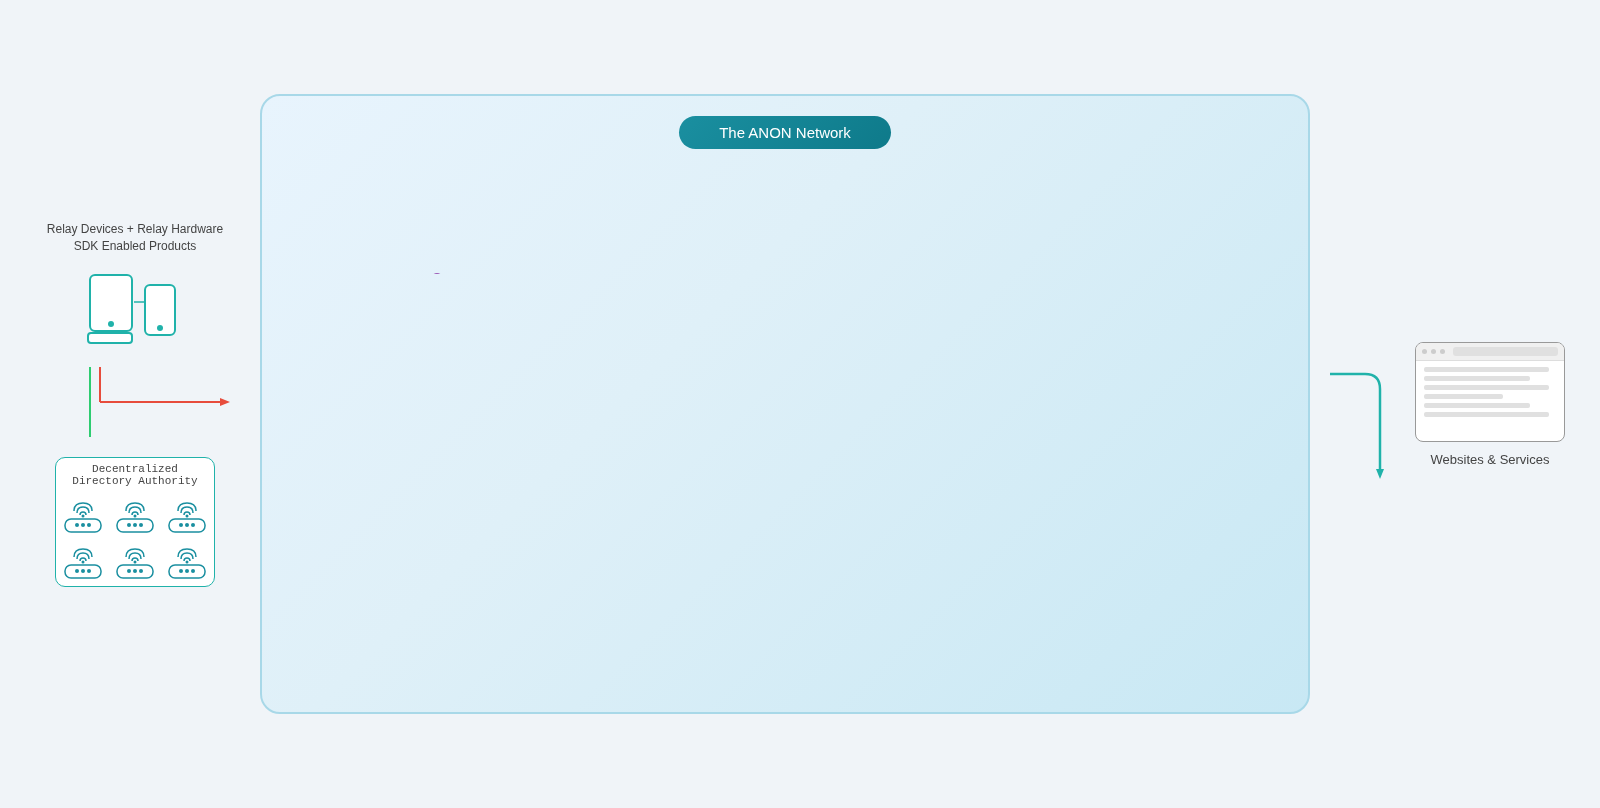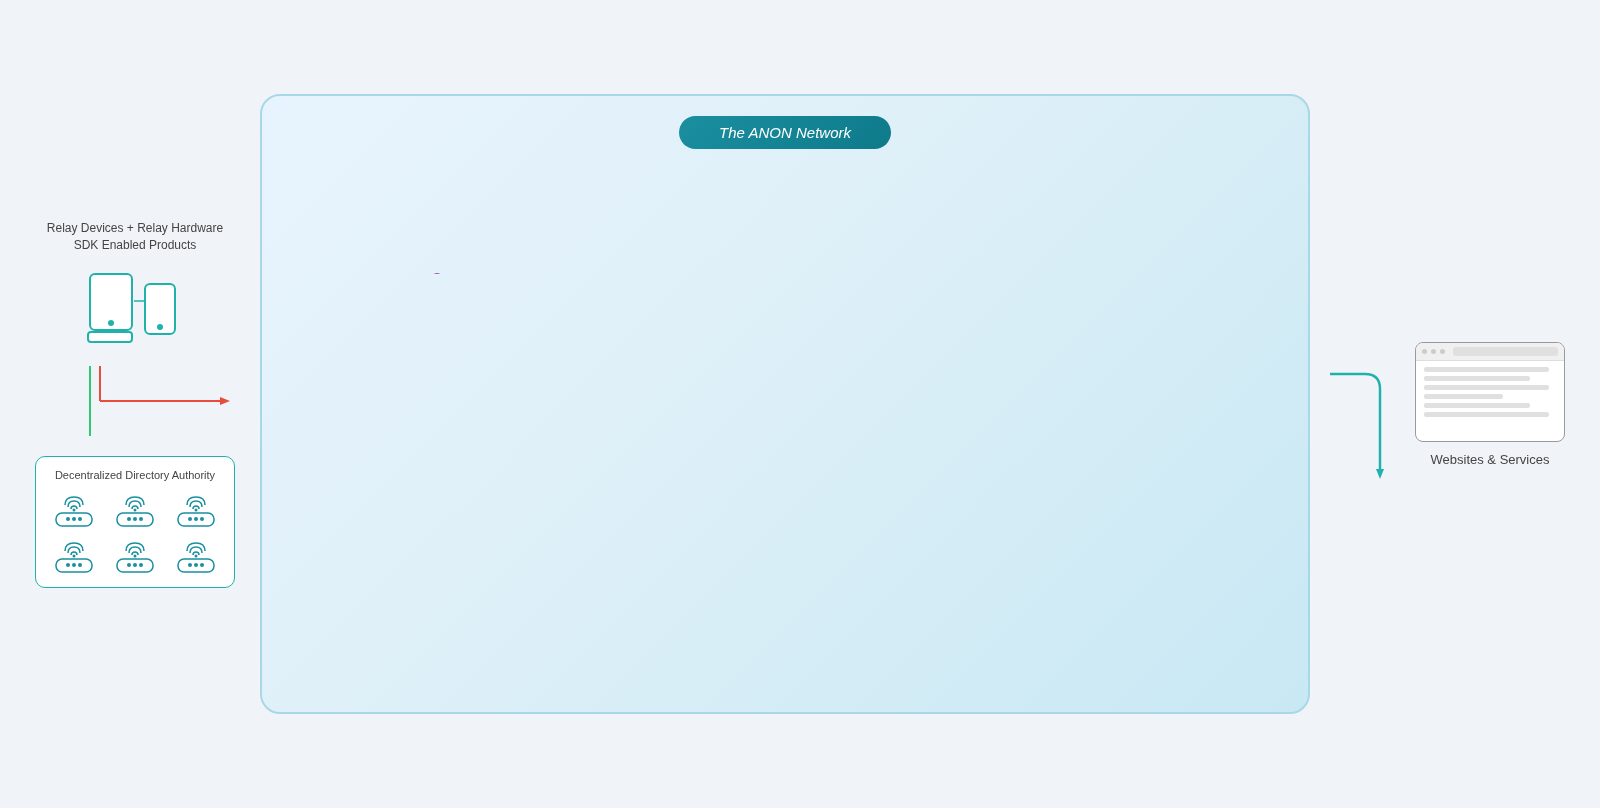--- a/index.html
+++ b/index.html
@@ -51,23 +51,24 @@
       display: flex;
       align-items: flex-end;
       gap: 6px;
       margin-top: 4px;
     }
 
     
     .directory-box {
       border: 1.5px solid #20b2aa;
       border-radius: 10px;
-      padding: 12px;
+      padding: 5px;
       background: white;
-      width: 200px;
+      width: 160px;
+      font-family: Liberation Mono, monospace;
     }
 
     .directory-label {
       font-size: 11px;
       color: #444;
       text-align: center;
       margin-bottom: 10px;
     }
 
     .directory-routers {
@@ -85,21 +86,20 @@
       border-radius: 20px;
       background: linear-gradient(135deg, #e8f4fd 0%, #dff0f8 40%, #c8e8f4 100%);
       position: relative;
       padding: 20px;
     }
 
     .network-title {
       display: flex;
       justify-content: center;
       margin-bottom: 20px;
-      font-style: italic;
     }
 
     .network-title-badge {
       background: linear-gradient(135deg, #1a8fa0, #0e7a8a);
       color: white;
       padding: 8px 40px;
       border-radius: 25px;
       font-size: 15px;
       font-weight: 500;
     }

